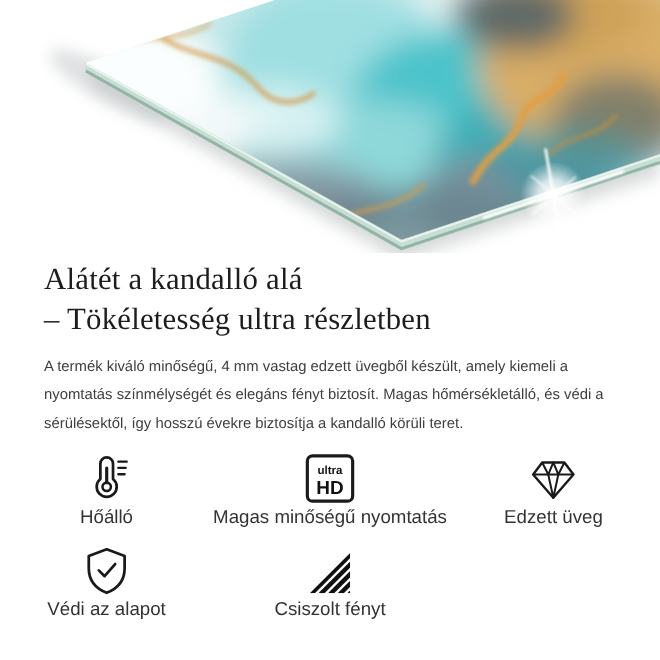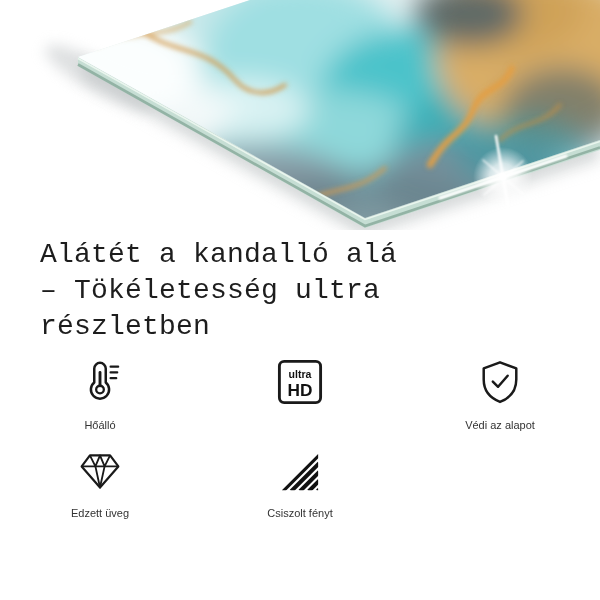--- a/index.html
+++ b/index.html
@@ -5,33 +5,33 @@
   html,body{margin:0;padding:0;}
   body{
     width:600px;height:600px;overflow:hidden;background:#ffffff;
     font-family:"Liberation Sans",sans-serif;color:#3e3e3e;
   }
   .page{width:600px;height:600px;position:relative;background:#fff;}
   .hero{position:relative;width:600px;height:230px;overflow:hidden;}
   .hero svg{position:absolute;left:0;top:0;display:block;}
   .content{padding:0 40px;}
   h1{
-    margin:7px 0 0;font-family:Liberation Mono, monospace;
+    margin:7px 0 0;font-family:Liberation Serif, serif;
     font-weight:400;font-size:28px;line-height:36px;color:#1d1d1d;letter-spacing:.2px;
   }
   p.desc{
     margin:11px 0 0;font-size:13.5px;line-height:26px;color:#3e3e3e;max-width:520px;
   }
   .features{
     margin-top:12px;display:grid;grid-template-columns:repeat(3,1fr);
     row-gap:14px;width:600px;margin-left:-40px;
   }
   .feature{display:flex;flex-direction:column;align-items:center;}
   .ficon{height:48px;display:flex;align-items:flex-end;justify-content:center;}
-  .flabel{margin-top:14px;font-size:11px;color:#333333;white-space:nowrap;}
+  .flabel{margin-top:2px;font-size:17px;color:#333333;white-space:nowrap;}
   .ficon svg{display:block;}
 </style>
 </head>
 <body>
 
 <div class="page">
 
   <div class="hero">
     <svg width="600" height="232" viewBox="0 0 600 232">
       <defs>
@@ -106,20 +106,21 @@
           <path d="M523,161 L484,195" stroke-width="1.4" opacity="0.85"></path>
         </g>
         <circle cx="503" cy="177" r="3.2" fill="#ffffff"></circle>
       </g>
     </svg>
   </div>
 
   <div class="content">
     <h1><span>Alátét a kandalló alá</span><br><span>– Tökéletesség ultra részletben</span></h1>
 
+    <p class="desc">A termék kiváló minőségű, 4 mm vastag edzett üvegből készült, amely kiemeli a nyomtatás színmélységét és elegáns fényt biztosít. Magas hőmérsékletálló, és védi a sérülésektől, így hosszú évekre biztosítja a kandalló körüli teret.</p>
 
     <div class="features">
 
       <div class="feature">
         <div class="ficon">
           <svg width="46" height="46" viewBox="0 0 48 48" fill="none" stroke="#1a1a1a">
             <path d="M18,24.5 V10 a6,6 0 0 1 12,0 V24.5 A9.5,9.5 0 1 1 18,24.5 Z" stroke-width="2.6" stroke-linejoin="round"></path>
             <line x1="24" y1="14" x2="24" y2="28" stroke-width="3" stroke-linecap="round"></line>
             <circle cx="24" cy="31.9" r="4" stroke-width="2.4"></circle>
             <g stroke-width="2.2" stroke-linecap="round">
@@ -133,42 +134,43 @@
       </div>
 
       <div class="feature">
         <div class="ficon">
           <svg width="46" height="46" viewBox="0 0 48 48">
             <rect x="2.5" y="2.5" width="43" height="43" rx="5" fill="none" stroke="#1a1a1a" stroke-width="3"></rect>
             <text x="24" y="20" text-anchor="middle" font-family="Liberation Sans, sans-serif" font-size="11" font-weight="bold" fill="#111111">ultra</text>
             <text x="24" y="39" text-anchor="middle" font-family="Liberation Sans, sans-serif" font-size="18" font-weight="bold" fill="#111111">HD</text>
           </svg>
         </div>
-      </div>
-
-      <div class="feature">
-        <div class="ficon">
-          <svg width="46" height="46" viewBox="0 0 48 48" fill="none" stroke="#1a1a1a">
-            <path d="M24,3.5 L41,9.8 V21.5 C41,33.5 33.8,41 24,44.8 C14.2,41 7,33.5 7,21.5 V9.8 Z" stroke-width="2.6" stroke-linejoin="round"></path>
-            <path d="M16.5,23.5 L22,29 L32,17.5" stroke-width="2.6" stroke-linecap="round" stroke-linejoin="round"></path>
-          </svg>
-        </div>
-        <div class="flabel">Védi az alapot</div>
+        <div class="flabel">Magas minőségű nyomtatás</div>
       </div>
 
       <div class="feature">
         <div class="ficon">
           <svg width="44" height="44" viewBox="0 0 48 48" fill="none" stroke="#1a1a1a">
             <path d="M13,7 H35 L44,19 L24,42 L4,19 Z" stroke-width="2.4" stroke-linejoin="round"></path>
             <path d="M4,19 H44" stroke-width="2"></path>
             <path d="M13,7 L19,19 L24,7 L29,19 L35,7" stroke-width="2" stroke-linejoin="round"></path>
             <path d="M19,19 L24,42 L29,19" stroke-width="2" stroke-linejoin="round"></path>
           </svg>
         </div>
         <div class="flabel">Edzett üveg</div>
+      </div>
+
+      <div class="feature">
+        <div class="ficon">
+          <svg width="46" height="46" viewBox="0 0 48 48" fill="none" stroke="#1a1a1a">
+            <path d="M24,3.5 L41,9.8 V21.5 C41,33.5 33.8,41 24,44.8 C14.2,41 7,33.5 7,21.5 V9.8 Z" stroke-width="2.6" stroke-linejoin="round"></path>
+            <path d="M16.5,23.5 L22,29 L32,17.5" stroke-width="2.6" stroke-linecap="round" stroke-linejoin="round"></path>
+          </svg>
+        </div>
+        <div class="flabel">Védi az alapot</div>
       </div>
 
       <div class="feature">
         <div class="ficon">
           <svg width="42" height="42" viewBox="0 0 48 48">
             <defs>
                 <clipPath id="triClip">
                   <path d="M3,45 L45,3 L45,45 Z"></path>
                 </clipPath>
               </defs>

